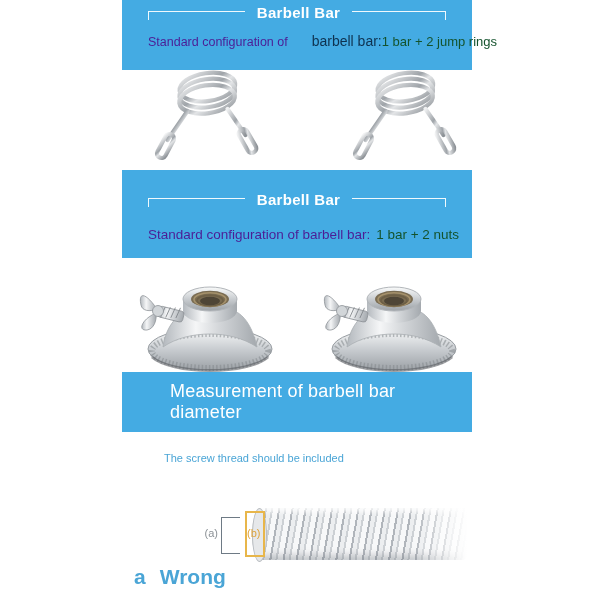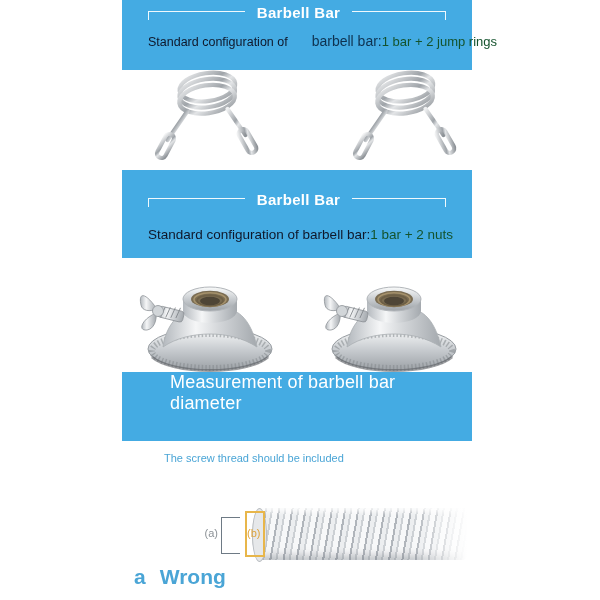--- a/index.html
+++ b/index.html
@@ -4,39 +4,39 @@
 <style>
   * { margin:0; padding:0; box-sizing:border-box; }
   html,body { background:#ffffff; }
   body { font-family:"Liberation Sans", sans-serif; }
   .canvas { position:relative; width:600px; height:600px; background:#ffffff; overflow:hidden; }
 
   
   .band { position:absolute; left:122px; width:350px; background:#44abe3;padding-left:48px; }
   .band1 { top:0; height:70px; }
   .band2 { top:170px; height:88px; }
-  .band3 { top:372px; height:69px; display:flex; justify-content:center; }
+  .band3 { top:372px; height:60px; display:flex; align-items:center; justify-content:center; }
 
   .title-row { position:absolute; left:0; right:0; display:flex; align-items:flex-start; justify-content:center; }
   .band1 .title-row { top:4px; }
   .band2 .title-row { top:21px; }
   .band-title { color:#ffffff; font-size:15px; font-weight:600; letter-spacing:.3px; line-height:18px; padding:0 12px; white-space:nowrap; }
   .bracket { height:9px; margin-top:7px; border-top:1.5px solid rgba(255,255,255,.92); }
   .bracket-left  { width:97px; border-left:1.5px solid rgba(255,255,255,.92); }
   .bracket-right { width:94px; border-right:1.5px solid rgba(255,255,255,.92); }
 
   .config-row { position:absolute; left:26px; right:16px; display:flex; align-items:baseline; white-space:nowrap; }
   .band1 .config-row { top:33px; }
   .band2 .config-row { top:57px; }
-  .cfg-dark  { color:#0f172a; font-size:12.5px; }
+  .cfg-dark  { color:#4c1d95; font-size:12.5px; }
   .cfg-dark2 { color:#0f3250; font-size:14px; margin-left:24px; }
   .cfg-white { color:#14532d; font-size:13px; }
   .band1 .cfg-white { margin-left:auto; }
   .band2 .cfg-dark { font-size:13.5px; }
-  .band2 .cfg-white { font-size:13.5px; }
+  .band2 .cfg-white { margin-left:6px; font-size:13.5px; }
 
   .band3-title { color:#ffffff; font-size:18px; font-weight:400; letter-spacing:.2px; }
 
   
   .clip-img { position:absolute; width:113px; height:92px; }
   .clip-1 { left:151px; top:69px; }
   .clip-2 { left:349px; top:69px; }
   .nut-img { position:absolute; width:150px; height:106px; }
   .nut-1 { left:130px; top:267px; }
   .nut-2 { left:314px; top:267px; }

